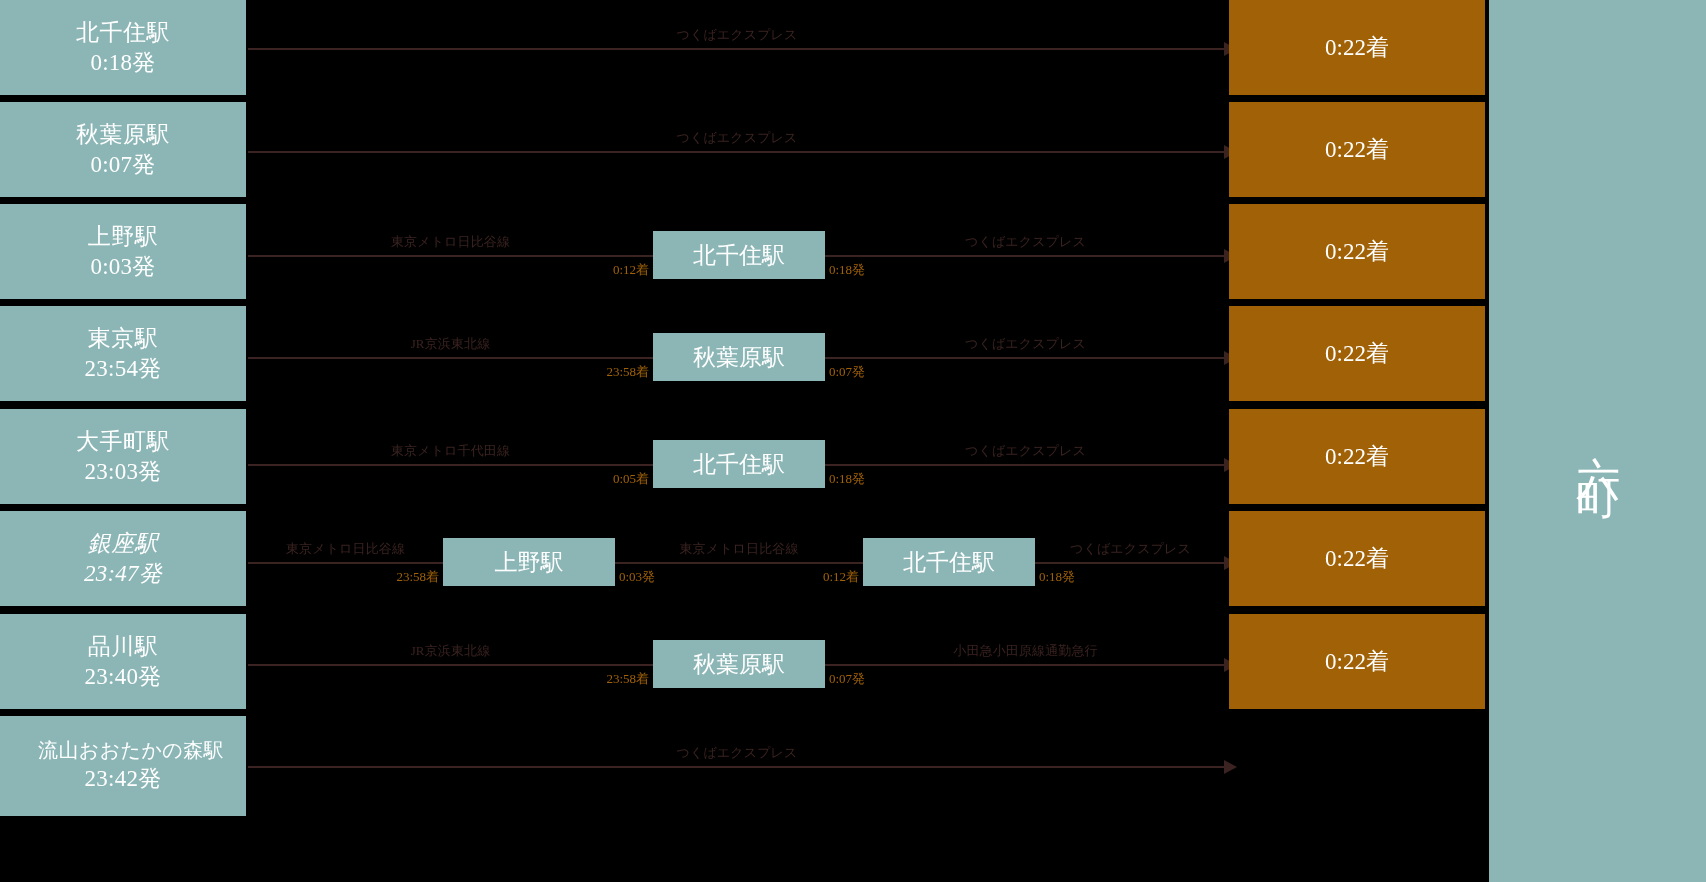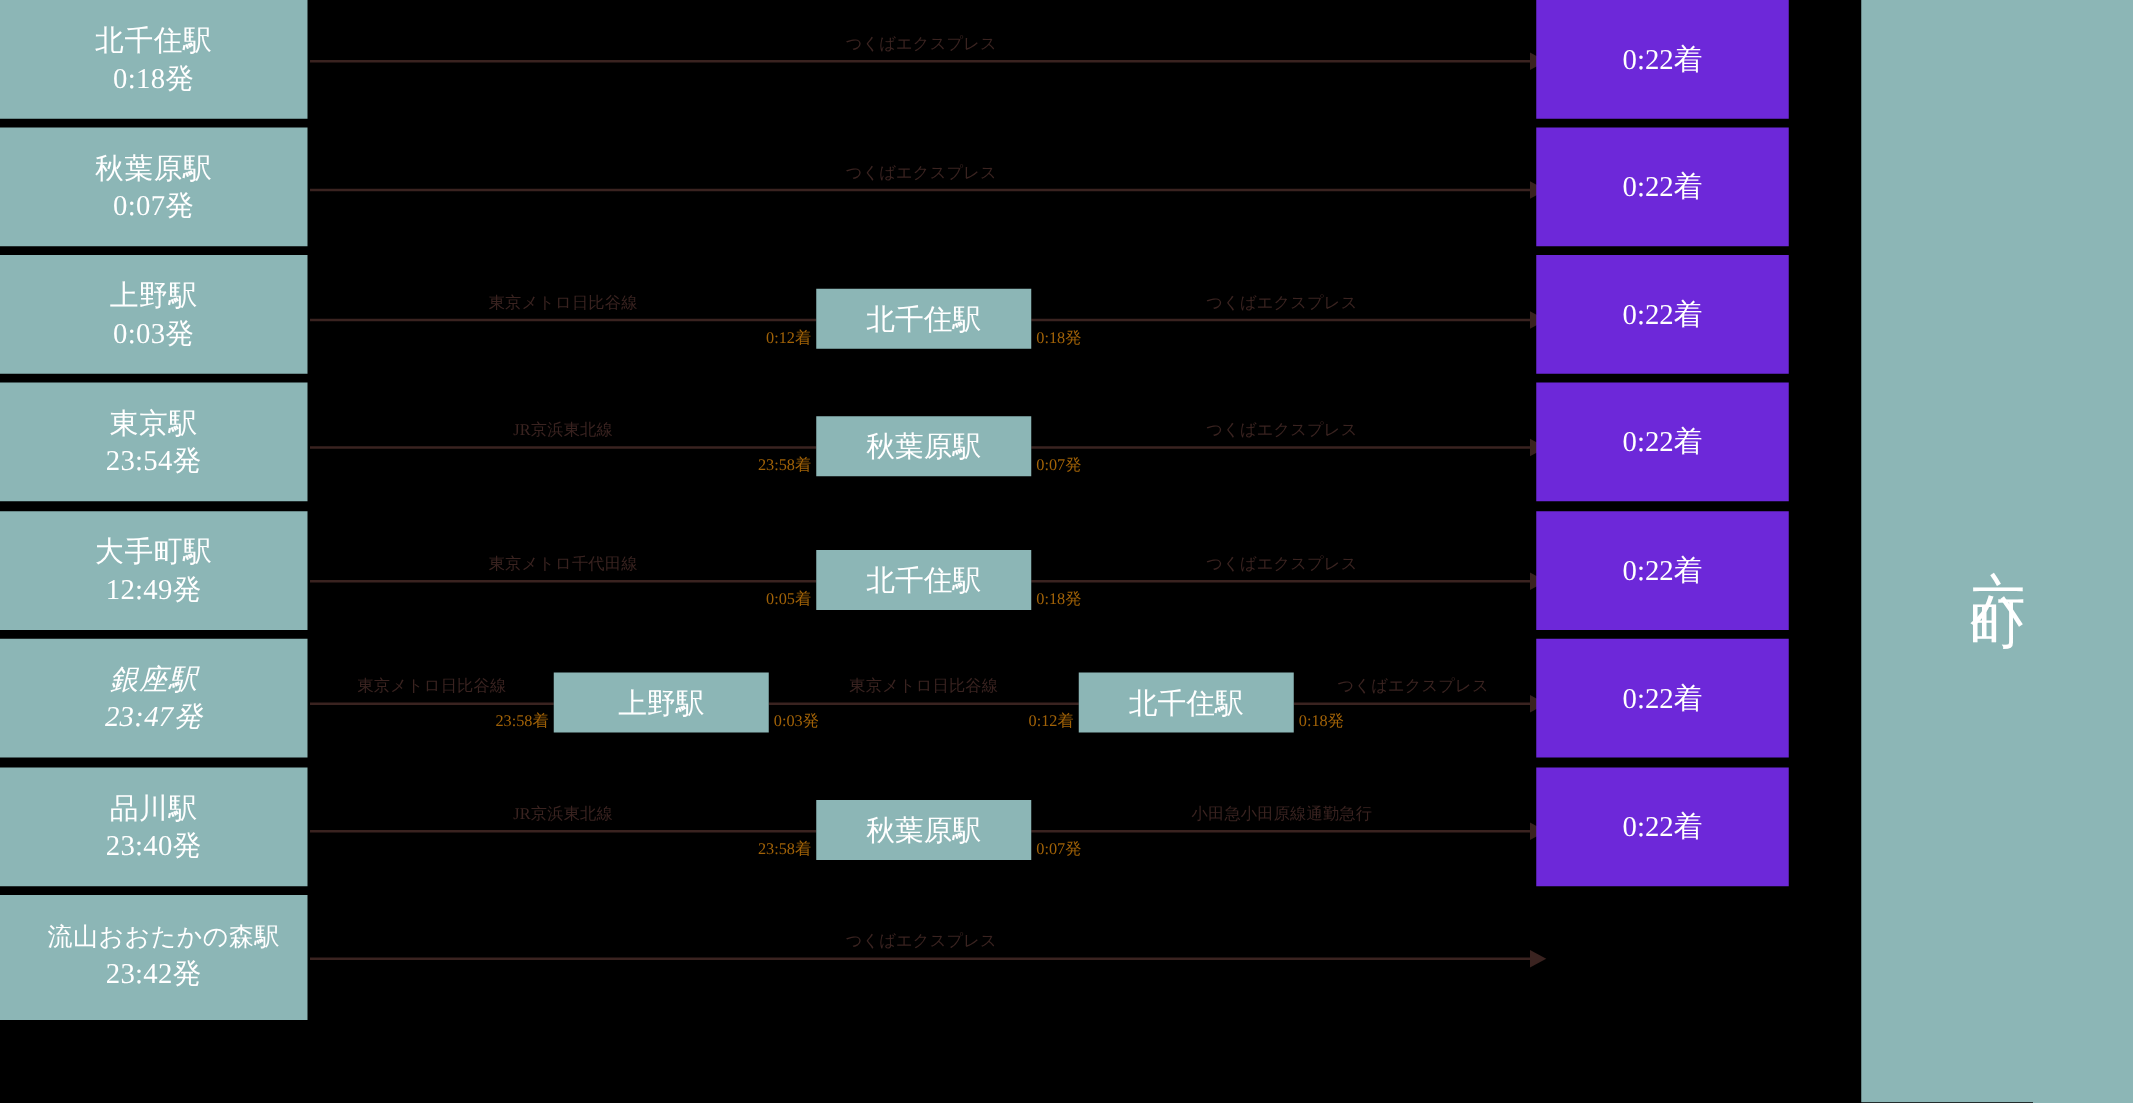--- a/index.html
+++ b/index.html
@@ -20,22 +20,22 @@
     display:flex;flex-direction:column;align-items:center;justify-content:center;
     line-height:1.28;
   }
   .origin-name{font-size:23px;letter-spacing:.02em;white-space:nowrap;}
   .origin-name.small{font-size:20px;margin-left:16px;}
   .origin-time{font-size:23px;letter-spacing:.01em;}
 
   
   .arrive-col{position:absolute;left:1229px;top:0;width:250px;height:882px;}
   .arrive-cell{
-    position:absolute;left:0;width:202px;
-    background:#6d28d9;color:#ffffff;
+    position:absolute;left:0;width:256px;
+    background:#a16207;color:#ffffff;
     display:flex;align-items:center;justify-content:center;
     font-size:23px;
   }
 
   
   .dest-banner{
     position:absolute;left:1489px;top:0;width:217px;height:882px;
     background:#8cb6b6;color:#ffffff;
     display:flex;align-items:center;justify-content:center;
   }
@@ -97,21 +97,21 @@
       <div class="origin-cell" style="top: 204px; height: 95px;">
         <div class="origin-name">上野駅</div>
         <div class="origin-time">0:03発</div>
       </div>
       <div class="origin-cell" style="top: 306px; height: 95px;">
         <div class="origin-name">東京駅</div>
         <div class="origin-time">23:54発</div>
       </div>
       <div class="origin-cell" style="top: 409px; height: 95px;">
         <div class="origin-name">大手町駅</div>
-        <div class="origin-time">12:49発</div>
+        <div class="origin-time">23:03発</div>
       </div>
       <div class="origin-cell" style="top: 511px; height: 95px; font-style: italic;">
         <div class="origin-name">銀座駅</div>
         <div class="origin-time">23:47発</div>
       </div>
       <div class="origin-cell" style="top: 614px; height: 95px;">
         <div class="origin-name">品川駅</div>
         <div class="origin-time">23:40発</div>
       </div>
       <div class="origin-cell" style="top: 716px; height: 100px;">

